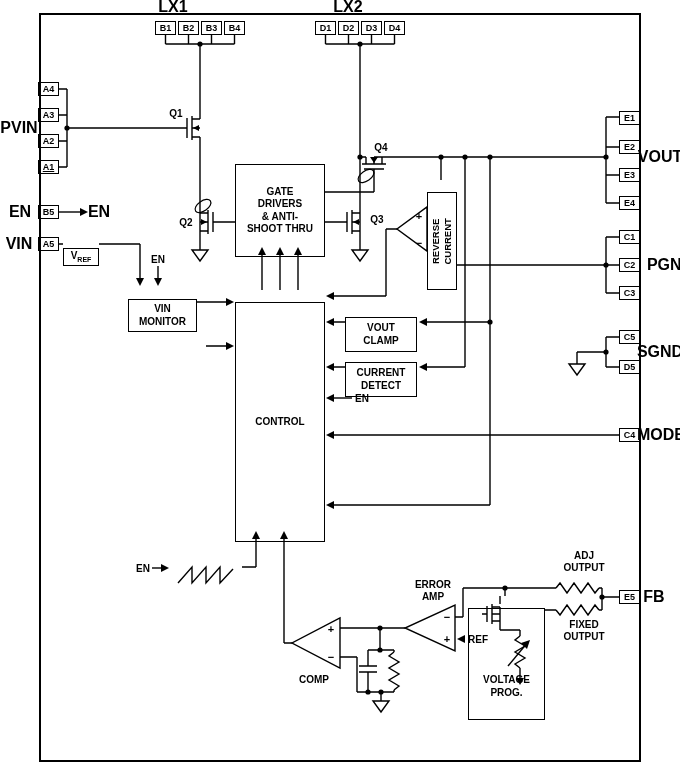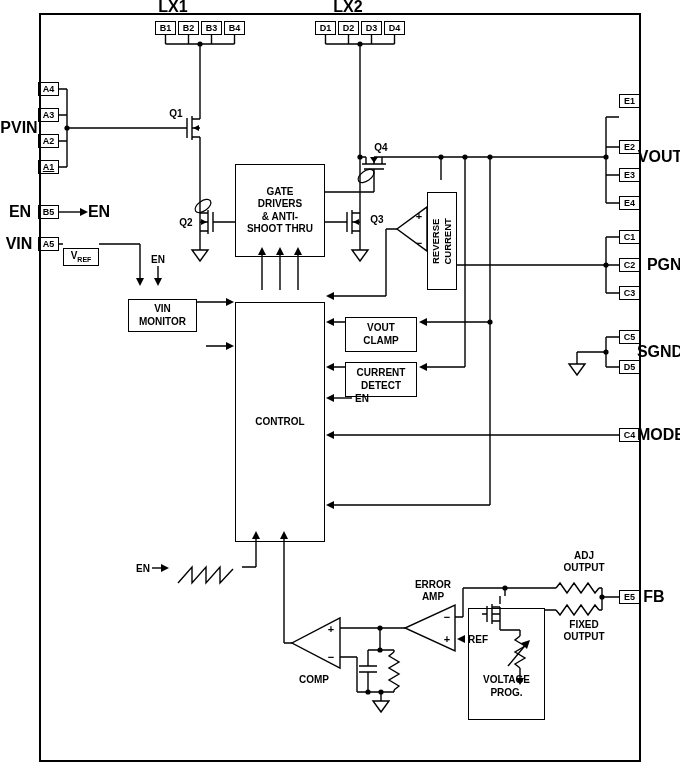--- a/index.html
+++ b/index.html
@@ -182,21 +182,21 @@
 <div class="pin" style="left:38px;top:108px;">A3</div>
 <div class="pin" style="left:38px;top:134px;">A2</div>
 <div class="pin" style="left:38px;top:160px;text-decoration:underline;">A1</div>
 <div class="lbl big" style="left:19px;top:128px;">PVIN</div>
 <div class="pin" style="left:38px;top:205px;">B5</div>
 <div class="lbl big" style="left:20px;top:212px;">EN</div>
 <div class="lbl big" style="left:99px;top:212px;">EN</div>
 <div class="pin" style="left:38px;top:237px;">A5</div>
 <div class="lbl big" style="left:19px;top:244px;">VIN</div>
 
-<div class="pin" style="left:619px;top:94px;">E1</div>
+<div class="pin" style="left:619px;top:111px;">E1</div>
 <div class="pin" style="left:619px;top:140px;">E2</div>
 <div class="pin" style="left:619px;top:168px;">E3</div>
 <div class="pin" style="left:619px;top:196px;">E4</div>
 <div class="lbl big" style="left:660px;top:157px;">VOUT</div>
 <div class="pin" style="left:619px;top:230px;">C1</div>
 <div class="pin" style="left:619px;top:258px;">C2</div>
 <div class="pin" style="left:619px;top:286px;">C3</div>
 <div class="lbl big" style="left:660px;top:265px;padding-left:20px;">PGND</div>
 <div class="pin" style="left:619px;top:330px;">C5</div>
 <div class="pin" style="left:619px;top:360px;">D5</div>

